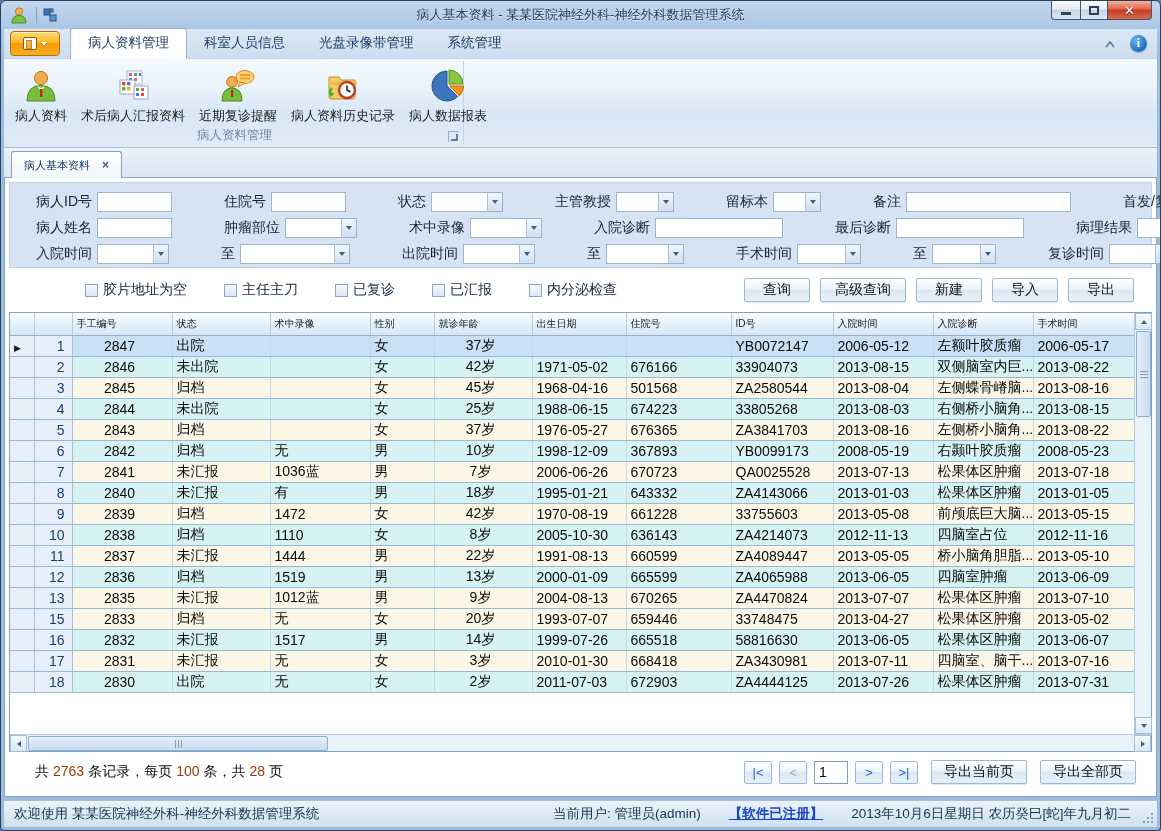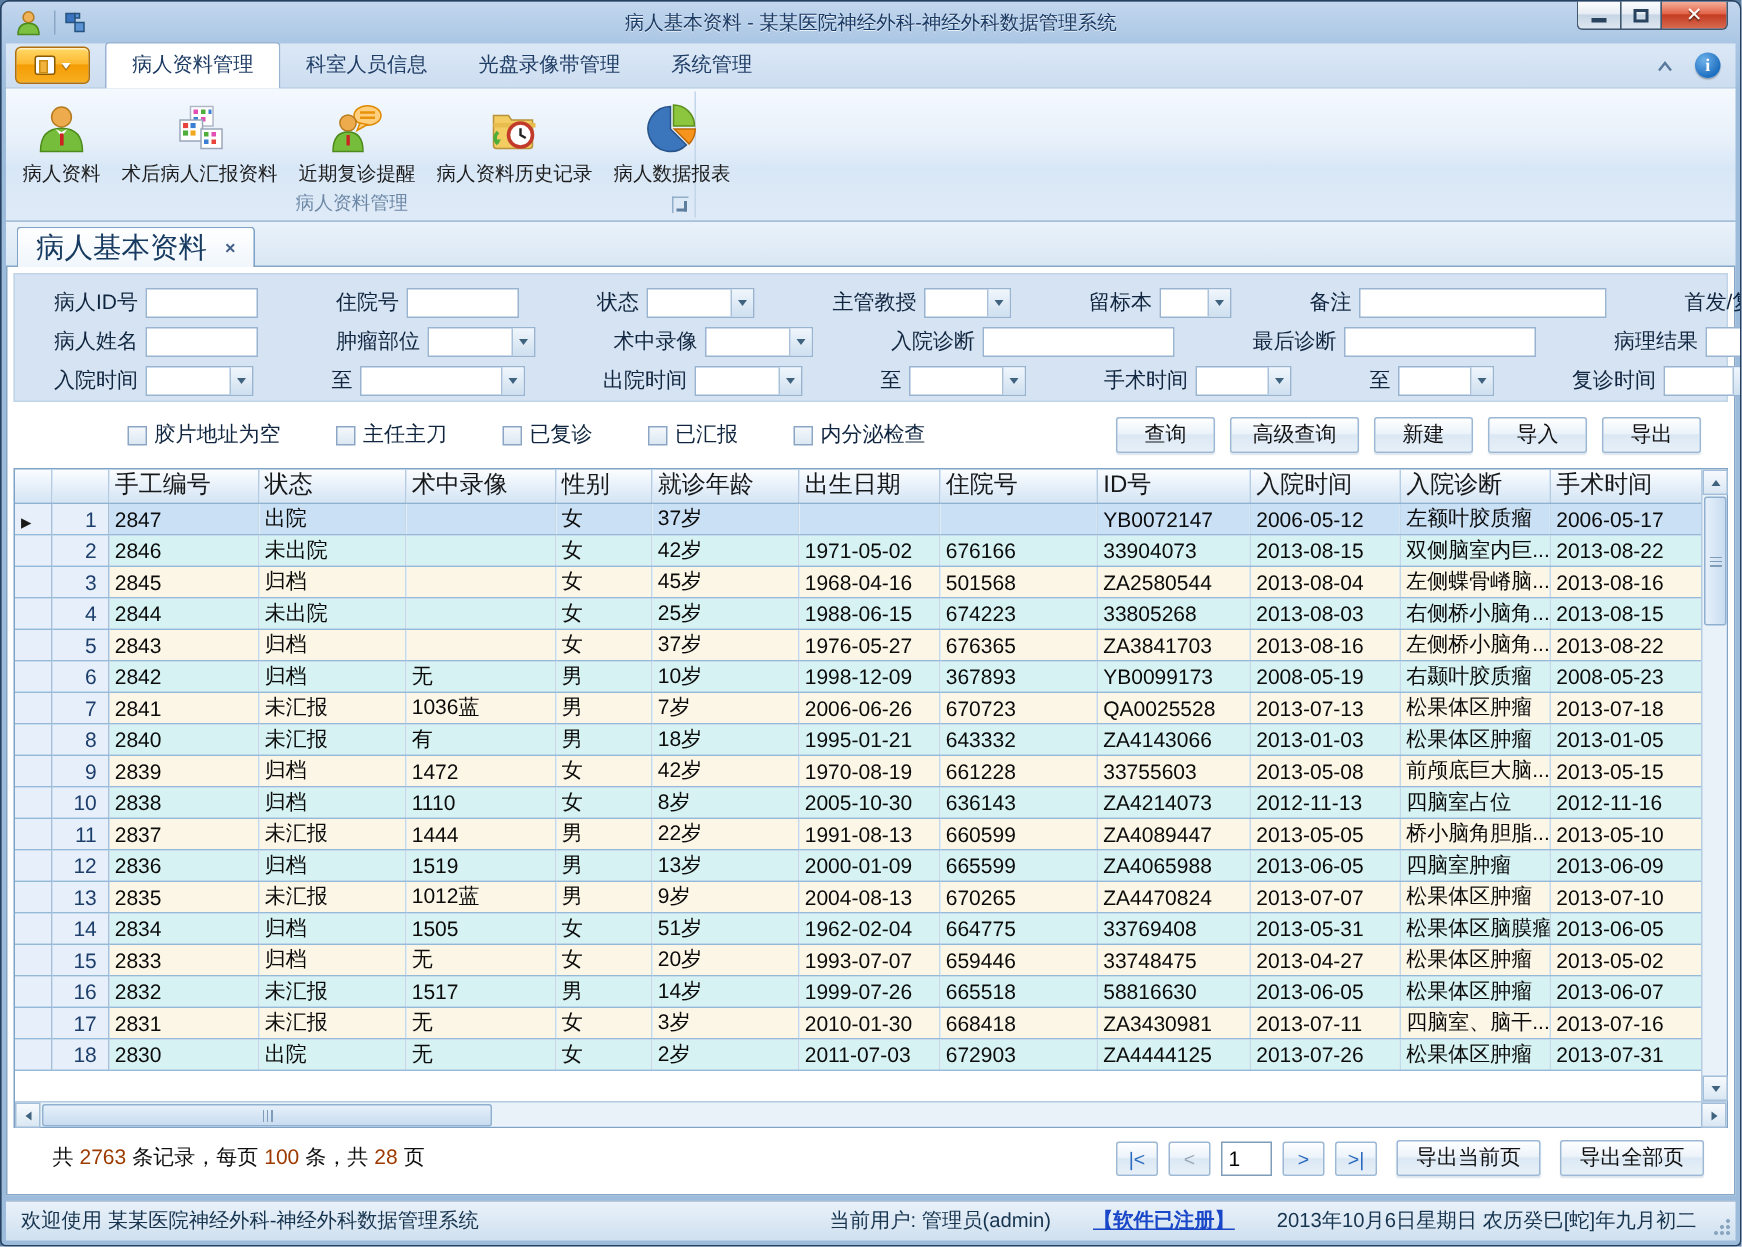--- a/index.html
+++ b/index.html
@@ -43,21 +43,21 @@
   .rbtn { display:flex; flex-direction:column; align-items:center; padding:4px 7px 3px; border-radius:3px; }
   .rbtn .ric { width:36px; height:36px; }
   .rbtn .rlbl { font-size:13px; color:#1c1c1c; margin-top:3px; white-space:nowrap; }
   .gfooter { position:absolute; bottom:1px; left:0; right:0; height:17px; text-align:center; font-size:12.5px; color:#6d88a6; }
   .launcher { position:absolute; right:4px; bottom:3px; width:11px; height:11px; border:1px solid #92aec9; border-right:none; border-bottom:none; }
   .launcher:after { content:""; position:absolute; right:1px; bottom:1px; width:5px; height:5px; border-right:2px solid #5e7e9e; border-bottom:2px solid #5e7e9e; }
 
   
   .doctabs { position:absolute; top:147px; left:3px; right:3px; height:29px; background:linear-gradient(180deg,#eaf2fa,#d9e7f4); display:flex; align-items:flex-end; }
   .doctab { margin-left:7px; height:27px; background:linear-gradient(180deg,#ffffff,#f0f6fc); border:1px solid #7fa2c6; border-bottom:none; border-radius:3px 3px 0 0; display:flex; align-items:center; padding:0 12px; gap:12px; position:relative; top:1px; z-index:2; }
-  .doctab .dlbl { font-size:19px; color:#173a60; }
+  .doctab .dlbl { font-size:11px; color:#173a60; }
   .doctab .dx { color:#44618a; font-size:12px; font-weight:bold; }
 
   
   .content { position:absolute; top:176px; left:3px; right:3px; bottom:33px; background:#ffffff; border:1px solid #86a6c7; padding:4px; }
 
   
   .filters { height:86px; background:#d5e3f2; border:1px solid #c0d4e7; padding:7px 0 0 26px; }
   .frow { display:flex; align-items:center; height:24px; margin-bottom:2px;gap:41px; }
   .flbl { color:#10253f; margin-right:5px; white-space:nowrap; }
   .fld { display:flex; align-items:center; margin-right:11px; }
@@ -73,28 +73,28 @@
   .chkzone { display:flex; align-items:center; margin-left:76px; gap:37px; }
   .chk { display:flex; align-items:center; gap:5px; }
   .chk .box { width:13px; height:13px; border:1px solid #8aa6c4; background:linear-gradient(180deg,#f4f8fc,#dce8f2); }
   .chk .ctext { color:#10253f; }
   .btnzone { margin-left:auto; display:flex; gap:10px; padding-right:18px; }
   .btn { height:24px; min-width:66px; padding:0 14px; border:1px solid #9cb8d4; border-radius:2px; background:linear-gradient(180deg,#feffff,#ecf3fa 45%,#dbe8f4 50%,#e7f0f8); font:inherit; color:#111; box-shadow:0 1px 1px rgba(120,150,180,.25); display:flex; align-items:center; justify-content:center; }
 
   
   .gridwrap { height:440px; border:1px solid #7fa3c6; position:relative; background:#fff; }
   .gtable { border-collapse:collapse; table-layout:fixed; width:1126px; }
-  .gtable th { height:22px; background:linear-gradient(180deg,#fbfdff,#e5eff9 55%,#d4e5f4); border-right:1px solid #b3cce3; border-bottom:1px solid #8fb2d2; font-weight:normal; color:#16181a; text-align:left; padding:0 4px; white-space:nowrap; overflow:hidden; font-size:16px; }
+  .gtable th { height:22px; background:linear-gradient(180deg,#fbfdff,#e5eff9 55%,#d4e5f4); border-right:1px solid #b3cce3; border-bottom:1px solid #8fb2d2; font-weight:normal; color:#16181a; text-align:left; padding:0 4px; white-space:nowrap; overflow:hidden; font-size:10px; }
   .gtable td { height:21px; border-right:1px solid #c3d9e9; border-bottom:1px solid #94b9d9; padding:0 4px; white-space:nowrap; overflow:hidden; font-size:14px; color:#0b0b0b; }
   .gtable .c-sel { width:24px; }
   .gtable .c-num { width:38px; text-align:right; padding-right:7px; }
   .gtable td.c-sel, .gtable td.c-num { background:#e7f0fa; color:#1d3e6b; border-right-color:#a4c0da; }
   .gtable th.c-sel, .gtable th.c-num { background:linear-gradient(180deg,#fbfdff,#e5eff9 55%,#d4e5f4); }
   .c0{width:100px} .c1{width:98px} .c2{width:100px} .c3{width:64px} .c4{width:98px} .c5{width:94px} .c6{width:105px} .c7{width:102px} .c8{width:100px} .c9{width:100px} .c10{width:auto}
-  td.c0, td.c4 { text-align:left; padding-right:9px;margin-top:23px; }
+  td.c0, td.c4 { text-align:center; padding-right:9px;margin-top:23px; }
   tr.odd  td.cc { background:#fcf6e6; }
   tr.even td.cc { background:#d6f2f2; }
   tr.sel  td.cc { background:#c9e0f5; }
   .rowarrow { font-size:9px; color:#1a1a1a; }
 
   
   .vscroll { position:absolute; top:0; right:0; width:17px; height:421px; background:#e9f1f9; border-left:1px solid #b5cce2; }
   .sbtn { position:absolute; left:0; width:17px; height:17px; background:linear-gradient(180deg,#f7fafd,#d9e7f3); border:1px solid #a3bed8; display:flex; align-items:center; justify-content:center; }
   .vthumb { position:absolute; left:1px; top:18px; width:15px; height:86px; border:1px solid #8fb0d0; border-radius:2px; background:linear-gradient(90deg,#e6f0fa,#c9dcf0); display:flex; align-items:center; justify-content:center; }
   .gripv { width:8px; height:7px; background:repeating-linear-gradient(180deg,#7f9db9 0 1px,transparent 1px 3px); }
@@ -647,35 +647,20 @@
               <td class="cc c2">1012蓝</td>
               <td class="cc c3">男</td>
               <td class="cc c4">9岁</td>
               <td class="cc c5">2004-08-13</td>
               <td class="cc c6">670265</td>
               <td class="cc c7">ZA4470824</td>
               <td class="cc c8">2013-07-07</td>
               <td class="cc c9">松果体区肿瘤</td>
               <td class="cc c10">2013-07-10</td>
             </tr>
-            <tr class="even">
-              <td class="c-sel"></td>
-              <td class="c-num">14</td>
-              <td class="cc c0">2834</td>
-              <td class="cc c1">归档</td>
-              <td class="cc c2">1505</td>
-              <td class="cc c3">女</td>
-              <td class="cc c4">51岁</td>
-              <td class="cc c5">1962-02-04</td>
-              <td class="cc c6">664775</td>
-              <td class="cc c7">33769408</td>
-              <td class="cc c8">2013-05-31</td>
-              <td class="cc c9">松果体区脑膜瘤</td>
-              <td class="cc c10">2013-06-05</td>
-            </tr>
             <tr class="odd">
               <td class="c-sel"></td>
               <td class="c-num">15</td>
               <td class="cc c0">2833</td>
               <td class="cc c1">归档</td>
               <td class="cc c2">无</td>
               <td class="cc c3">女</td>
               <td class="cc c4">20岁</td>
               <td class="cc c5">1993-07-07</td>
               <td class="cc c6">659446</td>

